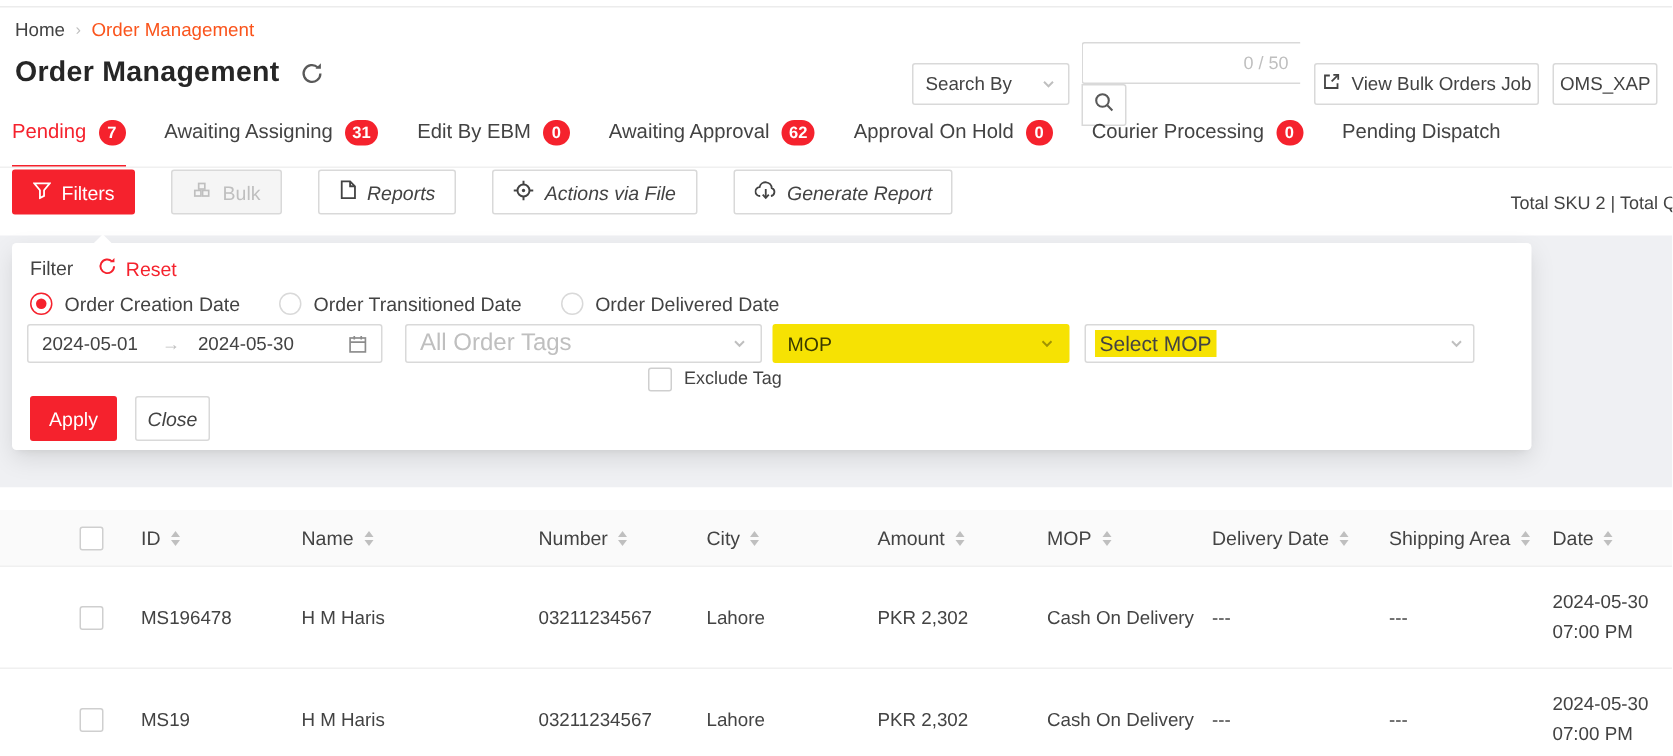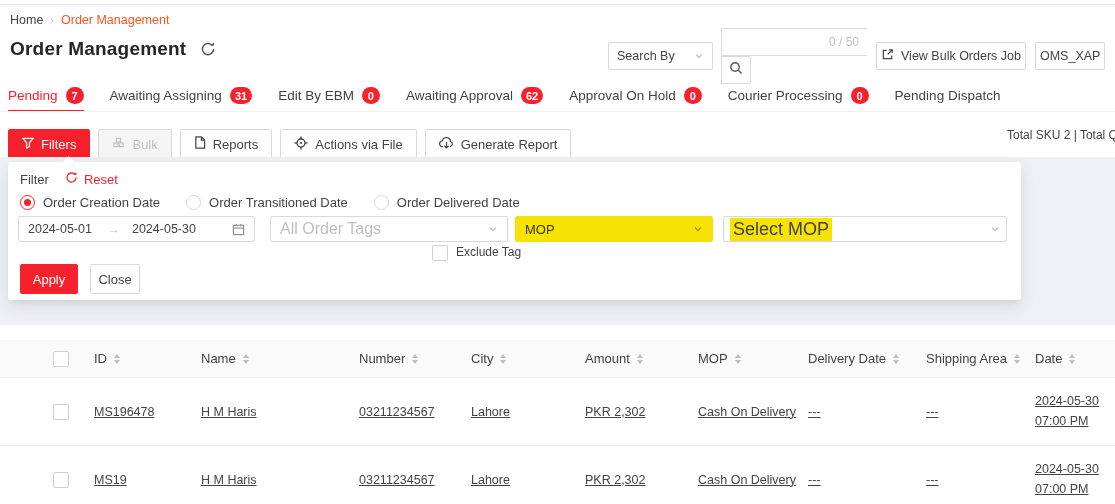--- a/index.html
+++ b/index.html
@@ -25,75 +25,75 @@
   .searchbar { position:absolute; left:608px; top:42px; display:flex; align-items:center; height:28px; }
   .sel-searchby { width:105px; height:28px; border:1px solid #d9d9d9; border-radius:2px; display:flex; align-items:center; justify-content:space-between; padding:0 8px; font-size:12.5px; color:#434343; background:#fff; }
   .chev { color:#bfbfbf; display:flex; }
   .search-group { display:flex; margin-left:8px;flex-direction:column; }
   .search-input { width:146px; height:28px; border:1px solid #d9d9d9; border-right:none; border-radius:2px 0 0 2px; display:flex; align-items:center; justify-content:flex-end; padding:0 8px; font-size:12px; color:#bfbfbf; background:#fff; }
   .search-btn { width:30px; height:28px; border:1px solid #d9d9d9; border-radius:0 2px 2px 0; display:flex; align-items:center; justify-content:center; color:#595959; background:#fff; cursor:pointer; }
   .tr-btn { height:28px; border:1px solid #d9d9d9; border-radius:2px; background:#fff; display:flex; align-items:center; gap:7px; padding:0 4px; font-size:12.5px; color:#434343; margin-left:9px; cursor:pointer; white-space:nowrap; }
 
   
   .tabs { position:absolute; left:0; right:0; top:80px; height:32px; border-bottom:1px solid #f0f0f0; display:flex; gap:26px; padding-left:8px; overflow:hidden; }
-  .tab { position:relative; display:flex; align-items:center; gap:8px; font-size:13.5px; color:#434343; height:31px; cursor:pointer; white-space:nowrap; }
+  .tab { position:relative; display:flex; gap:8px; font-size:13.5px; color:#434343; height:31px; cursor:pointer; white-space:nowrap; }
   .tab.active { color:#f5222d; }
   .tab.active::after { content:""; position:absolute; left:0; right:0; bottom:-1px; height:2px; background:#f5222d; }
   .badge { background:#f5222d; color:#fff; font-size:11px; font-weight:600; height:17px; min-width:18px; padding:0 5px; border-radius:9px; display:flex; align-items:center; justify-content:center; }
 
   
   .toolbar { position:absolute; left:0; right:0; top:113px; height:44px; background:#fff; }
-  .toolbar-btns { position:absolute; left:8px; top:16px; display:flex; gap:8px; }
+  .toolbar-btns { position:absolute; left:8px; top:0; display:flex; gap:24px; }
   .btn { height:30px; border-radius:2px; display:flex; align-items:center; gap:7px; padding:0 13px; font-size:13px; cursor:pointer; white-space:nowrap; }
   .btn-primary { background:#f5222d; border:1px solid #f5222d; color:#fff; }
-  .btn-default { background:#fff; border:1px solid #d9d9d9; color:#434343; }
+  .btn-default { background:#fff; border:1px solid #d9d9d9; color:#434343;font-style:italic; }
   .btn-disabled { background:#f5f5f5; border:1px solid #d9d9d9; color:#bfbfbf; cursor:not-allowed; }
   .totals { position:absolute; left:1007px; top:15px; font-size:12px; color:#434343; white-space:nowrap; }
 
   
   .grayzone { position:absolute; left:0; right:0; top:157px; height:168px; background:#eff0f3; }
   .popover { position:absolute; left:8px; top:162px; width:1013px; height:138px; background:#fff; border-radius:3px;
              box-shadow:0 3px 6px -4px rgba(0,0,0,.12), 0 6px 16px rgba(0,0,0,.10); }
   .notch { position:absolute; top:-4px; left:56px; width:9px; height:9px; background:#fff; transform:rotate(45deg); }
-  .f-row1 { position:absolute; left:12px; top:9px; display:flex; align-items:center; gap:16px; font-size:13px; }
+  .f-row1 { position:absolute; left:12px; top:9px; display:flex; gap:16px; font-size:13px; }
   .f-title { color:#434343; }
   .reset-group { display:flex; align-items:center; gap:6px; color:#f5222d; cursor:pointer; }
   .f-row2 { position:absolute; left:12px; top:33px; display:flex; gap:26px; }
   .radio-item { display:flex; align-items:center; gap:8px; font-size:13px; color:#434343; cursor:pointer; }
   .radio { width:15px; height:15px; border:1px solid #d9d9d9; border-radius:50%; background:#fff; position:relative; flex:none; }
   .radio.checked { border-color:#f5222d; }
   .radio.checked::after { content:""; position:absolute; inset:3px; border-radius:50%; background:#f5222d; }
   .f-row3 { position:absolute; left:0; top:54px; height:26px; width:100%; }
   .ctl { position:absolute; height:26px; border:1px solid #d9d9d9; border-radius:2px; background:#fff; display:flex; align-items:center; font-size:12.5px; }
   .date-range { left:10px; width:237px; padding:0 9px; gap:0; color:#434343; }
   .date-val { white-space:nowrap; }
   .date-arrow { color:#bfbfbf; margin:0 12px 0 16px; font-size:12px; }
   .cal-ic { margin-left:auto; color:#8c8c8c; display:flex; }
   .sel-tags { left:262px; width:238px; padding:0 9px; color:#bfbfbf; font-size:16px; justify-content:space-between; }
   .sel-mop { left:507px; width:198px; padding:0 9px; font-size:13px; justify-content:space-between; background:#f6e203; border:1px solid #f6e203; color:#3a3a00; }
   .sel-mop .chev { color:rgba(0,0,0,.35); }
-  .sel-mopval { left:715px; width:284px; padding:0 6px; font-size:18px; justify-content:space-between; color:#434343;text-align:center; }
+  .sel-mopval { left:715px; width:260px; padding:0 6px; font-size:14px; justify-content:space-between; color:#434343;text-align:center; }
   .hl { background:#f6e203; padding:1px 3px; }
   .f-exclude { position:absolute; left:424px; top:83px; display:flex; gap:8px; font-size:12px; color:#434343; }
   .cbx { width:16px; height:16px; border:1px solid #cfcfcf; border-radius:2px; background:#fff; flex:none; cursor:pointer; }
   .f-actions { position:absolute; left:12px; top:102px; display:flex; gap:12px; }
   .btn-apply { width:58px; justify-content:center; }
   .btn-close { width:50px; justify-content:center; }
 
   
   .table-card { position:absolute; left:0; right:0; top:325px; bottom:0; background:#fff; overflow:hidden; }
   .grid-row { display:grid; grid-template-columns:88px 107px 158px 112px 114px 113px 110px 118px 109px 1fr; align-items:center; }
   .thead { position:absolute; left:0; right:0; top:15px; height:38px; background:#fafafa; border-bottom:1px solid #f0f0f0; font-size:13px; color:#434343; font-weight:500; }
   .th { display:flex; align-items:center; padding-left:6px; cursor:pointer; }
   .sorter { display:inline-flex; flex-direction:column; margin-left:7px; gap:2px; }
   .sorter i { display:block; width:0; height:0; border-left:3.5px solid transparent; border-right:3.5px solid transparent; }
   .sorter .up { border-bottom:4px solid #bfbfbf; }
   .sorter .down { border-top:4px solid #bfbfbf; }
   .cb-cell { display:flex; padding-left:53px; }
-  .trow { position:absolute; left:0; right:0; height:68px; border-bottom:1px solid #f0f0f0; font-size:12.5px; color:#434343;text-decoration:underline; }
+  .trow { position:absolute; left:0; right:0; height:68px; border-bottom:1px solid #f0f0f0; font-size:12.5px; color:#434343; }
   .trow-0 { top:53px; } .trow-1 { top:121px; }
   .td { padding-left:6px; white-space:nowrap; }
   .td-date { line-height:1.55; }
 </style>
 </head>
 <body>
 
 <div class="app">
   <div class="topline"></div>
 

